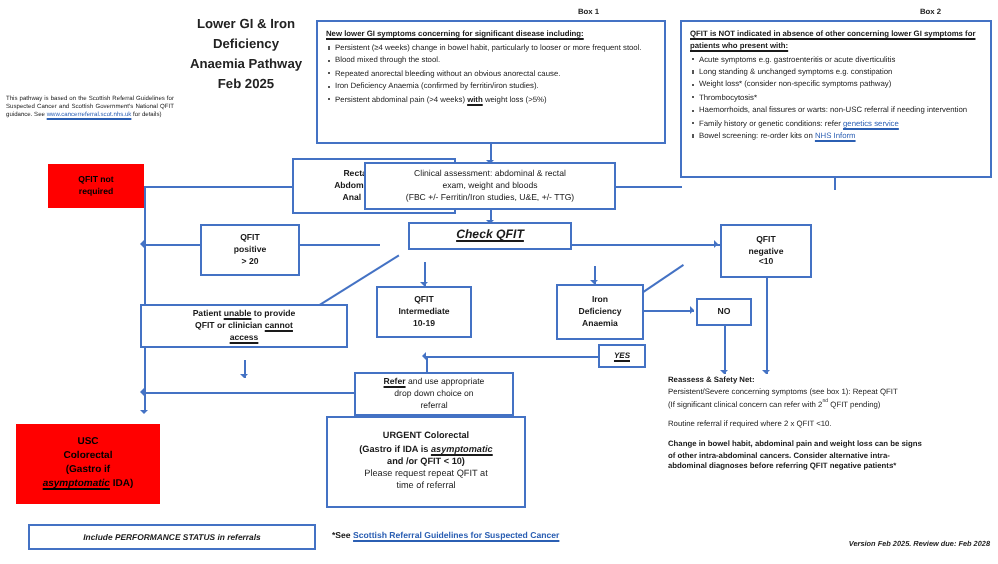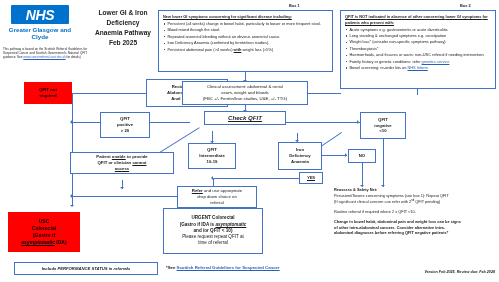--- a/index.html
+++ b/index.html
@@ -118,27 +118,20 @@
   }
   #see-footer a{color:#2b5fb3;text-decoration:underline;font-weight:bold;}
   .checkqfit{font-size:6.1px;font-style:italic;font-weight:bold;text-decoration:underline;}
   .yesbox{font-size:4px;font-weight:bold;font-style:italic;text-decoration:underline;}
 </style>
 </head>
 <body>
 
 <div id="page">
 
-  <div id="nhs-logo">
-    <div class="nhs-badge">NHS</div>
-    <div class="nhs-sub">
-      <span class="ln">Greater Glasgow</span>
-      <span class="ln">and Clyde</span>
-    </div>
-  </div>
 
   <div id="title">
     <div>Lower GI &amp; Iron Deficiency</div>
     <div>Anaemia Pathway</div>
     <div>Feb 2025</div>
   </div>
 
   <div id="disclaimer">
     <span>This pathway is based on the Scottish Referral Guidelines for Suspected Cancer and Scottish Government's National QFIT guidance. See</span>
     <a class="lnk" href="#">www.cancerreferral.scot.nhs.uk</a>

